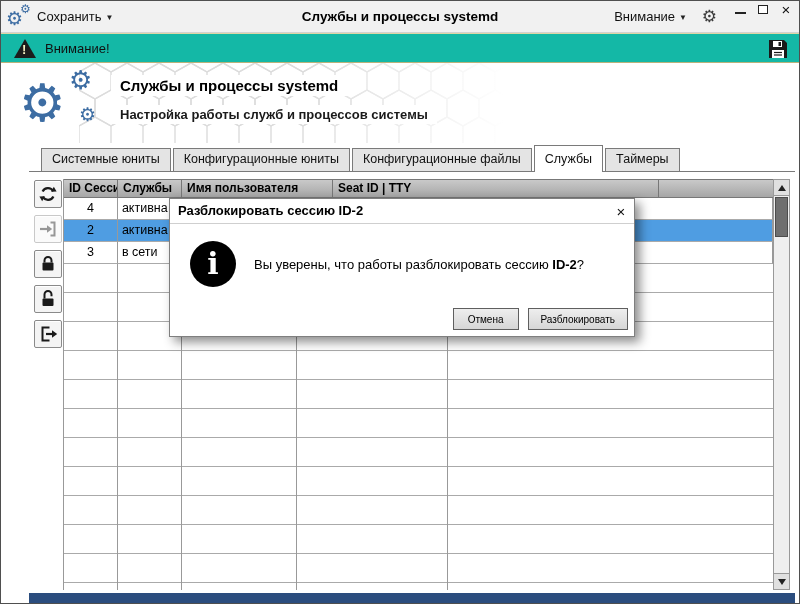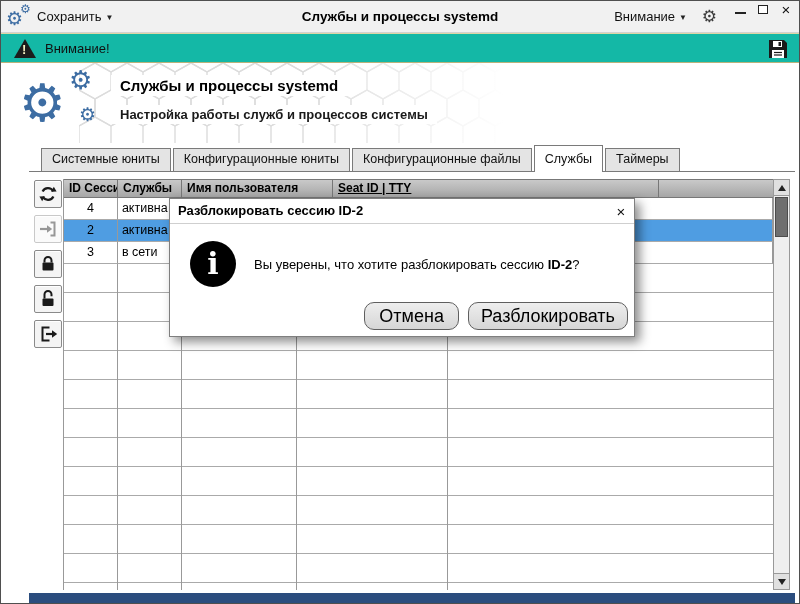--- a/index.html
+++ b/index.html
@@ -82,21 +82,21 @@
   .thead { display:flex; height:19px; background:linear-gradient(#c9c9c9,#a6a6a6);
            border-top:1px solid #777; border-bottom:1px solid #777; }
   .hcell { height:100%; line-height:17px; font-size:12px; font-weight:bold; color:#000;
            padding:0 5px; border-right:1px solid #777; overflow:hidden; white-space:nowrap; }
   .trow { display:flex; height:22px; background:#fff; }
   .trow.selected { background:#4f9de2; }
   .cell { height:100%; font-size:12.5px; color:#000; padding:3px 4px 0;
           border-right:1px solid #999; border-bottom:1px solid #aaa; overflow:hidden;
           white-space:nowrap; }
   .cell.center { text-align:center; padding-left:0; padding-right:0; }
-  .c0 { width:54px; } .c1 { width:64px; } .c2 { width:115px; } .c3 { width:151px; } .c4 { width:326px;text-decoration:underline; }
+  .c0 { width:54px; } .c1 { width:64px; } .c2 { width:115px; } .c3 { width:151px; } .c4 { width:326px; }
   .tfiller { position:relative; height:326px; overflow:hidden;
              background:repeating-linear-gradient(to bottom, transparent 0 28px, #aaa 28px 29px); }
   .vline { position:absolute; top:0; bottom:0; width:1px; background:#999; }
   .vl0 { left:53px; } .vl1 { left:117px; } .vl2 { left:232px; } .vl3 { left:383px; }
 
   
   .scrollbar { position:absolute; left:744px; top:7px; width:17px; height:411px;
                background:#efefef; border:1px solid #999; }
   .sb-btn { position:absolute; left:0; width:15px; height:16px; background:#e0e0e0; cursor:default; }
   .sb-up { top:0; border-bottom:1px solid #999; }
@@ -122,23 +122,23 @@
                background:transparent; font-size:15px; line-height:17px; color:#111;
                text-align:center; cursor:default; }
   .info-circle { position:absolute; left:20px; top:42px; width:46px; height:46px;
                  background:#000; border-radius:50%; display:flex; align-items:center;
                  justify-content:center; }
   .info-circle::after { content:"i"; color:#fff; font-family:"DejaVu Serif", serif;
                         font-weight:bold; font-size:30px; line-height:30px; }
   .dlg-message { position:absolute; left:84px; top:58px; font-size:13px; color:#000;
                  white-space:nowrap; }
   .dlg-buttons { position:absolute; right:6px; bottom:6px; display:flex; gap:9px; }
-  .dlg-btn { height:28px; font-size:18px; color:#000; font-family:"Liberation Sans",sans-serif;
+  .dlg-btn { height:22px; font-size:10px; color:#000; font-family:"Liberation Sans",sans-serif;
              background:linear-gradient(#eeeeee,#d6d6d6); border:1px solid #5f5f5f;
-             border-radius:10px; padding:0 14px; cursor:default; }
+             border-radius:0; padding:0 14px; cursor:default; }
   .dlg-btn.confirm { padding:0 12px; }
 </style>
 </head>
 <body>
 
 <div class="window">
 
   <div class="titlebar">
     <span class="app-gears">
       <span class="gear-glyph g-big">⚙</span>
@@ -300,20 +300,20 @@
   </div>
 
   <div class="statusbar"></div>
 
   <div class="dialog">
     <div class="dlg-titlebar">
       <span class="dlg-title">Разблокировать сессию ID-2</span>
       <button class="dlg-close">×</button>
     </div>
     <div class="info-circle"></div>
-    <div class="dlg-message"><span>Вы уверены, что хотите разблокировать сессию </span><b>ID-2</b><span>?</span></div>
+    <div class="dlg-message"><span>Вы уверены, что работы разблокировать сессию </span><b>ID-2</b><span>?</span></div>
     <div class="dlg-buttons">
       <button class="dlg-btn">Отмена</button>
       <button class="dlg-btn confirm">Разблокировать</button>
     </div>
   </div>
 
 </div>
 
 </body></html>

